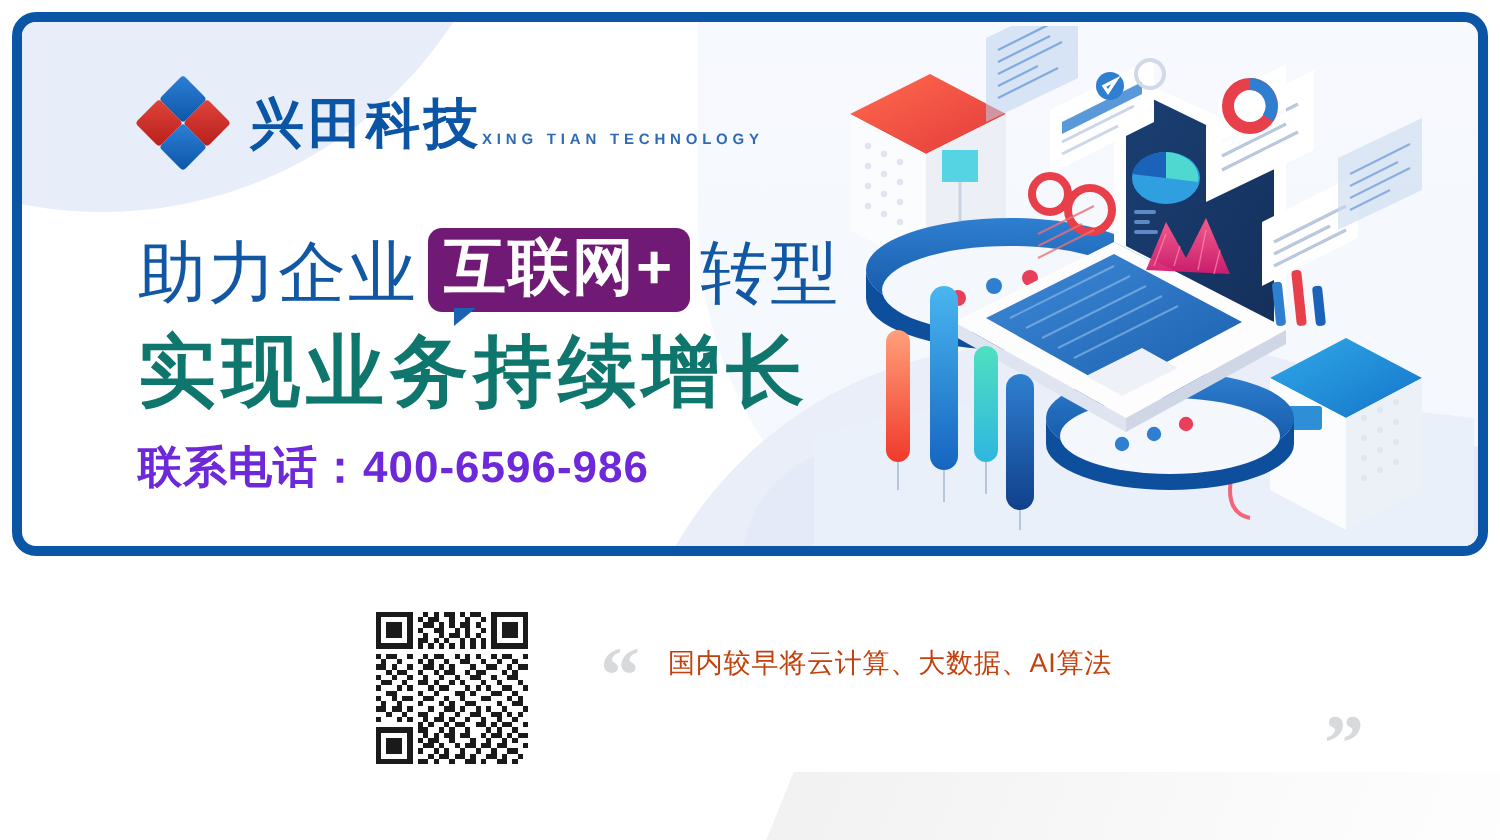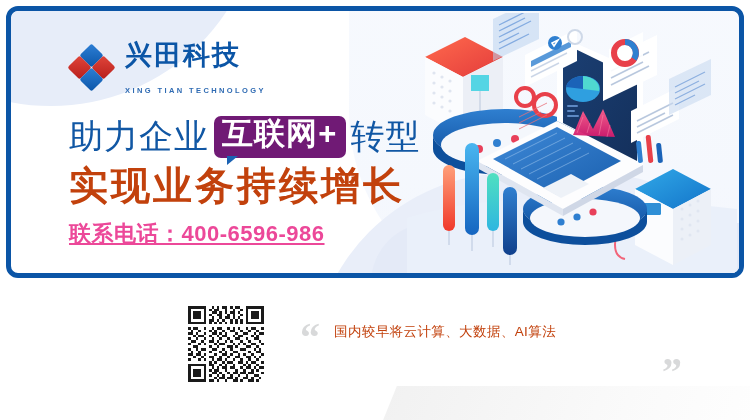--- a/index.html
+++ b/index.html
@@ -77,40 +77,39 @@
   .dia{
     position:absolute;
     width:17px;height:17px;
     transform:rotate(45deg);
     border-radius:2px;
   }
   .dia.top   {left:14px;top:0px;   background:linear-gradient(135deg,#2d7fd6,#0c56a8);}
   .dia.left  {left:2px; top:12px;  background:linear-gradient(135deg,#e0453a,#b81f1c);}
   .dia.right {left:26px;top:12px;  background:linear-gradient(135deg,#e0453a,#b81f1c);}
   .dia.bottom{left:14px;top:24px;  background:linear-gradient(135deg,#2d7fd6,#0c56a8);}
-  .logo-words{display:flex;flex-direction:column;}
+  .logo-words{display:flex;}
   .logo-cn{
     font-size:27px;font-weight:bold;color:#0b55a6;
     letter-spacing:2px;line-height:1.05;
   }
   .logo-en{
     font-size:7.5px;color:#2f6bb3;letter-spacing:2.4px;
     margin-top:17px;font-weight:bold;
   }
 
   
   .head1{
     position:absolute;
     left:58px;top:103px;
     font-size:34px;color:#1157a4;
     letter-spacing:1px;
-    display:flex;align-items:center;
+    display:flex;align-items:flex-start;
     white-space:nowrap;
     font-weight:500;
-    font-family:Liberation Mono, monospace;
   }
   .badge{
     position:relative;
     display:inline-block;
     background:#701a75;
     color:#ffffff;
     border-radius:7px;
     padding:2px 8px 3px 8px;
     margin:0 5px;
     font-size:31px;
@@ -122,33 +121,32 @@
     position:absolute;
     left:13px;bottom:-7px;
     width:0;height:0;
     border-left:0 solid transparent;
     border-right:11px solid transparent;
     border-top:9px solid #1a62b3;
   }
   .head2{
     position:absolute;
     left:58px;top:148px;
-    font-size:39px;color:#c2410c;
+    font-size:39px;color:#0f766e;
     font-weight:bold;
     letter-spacing:3px;
     white-space:nowrap;
   }
   .phone{
     position:absolute;
     left:58px;top:208px;
-    font-size:22px;color:#ec4899;
+    font-size:22px;color:#6d28d9;
     font-weight:bold;
     letter-spacing:.5px;
     white-space:nowrap;
-    text-decoration:underline;
   }
 
   
   .illus{
     position:absolute;
     right:2px;top:2px;
     width:330px;height:266px;
   }
 
   

